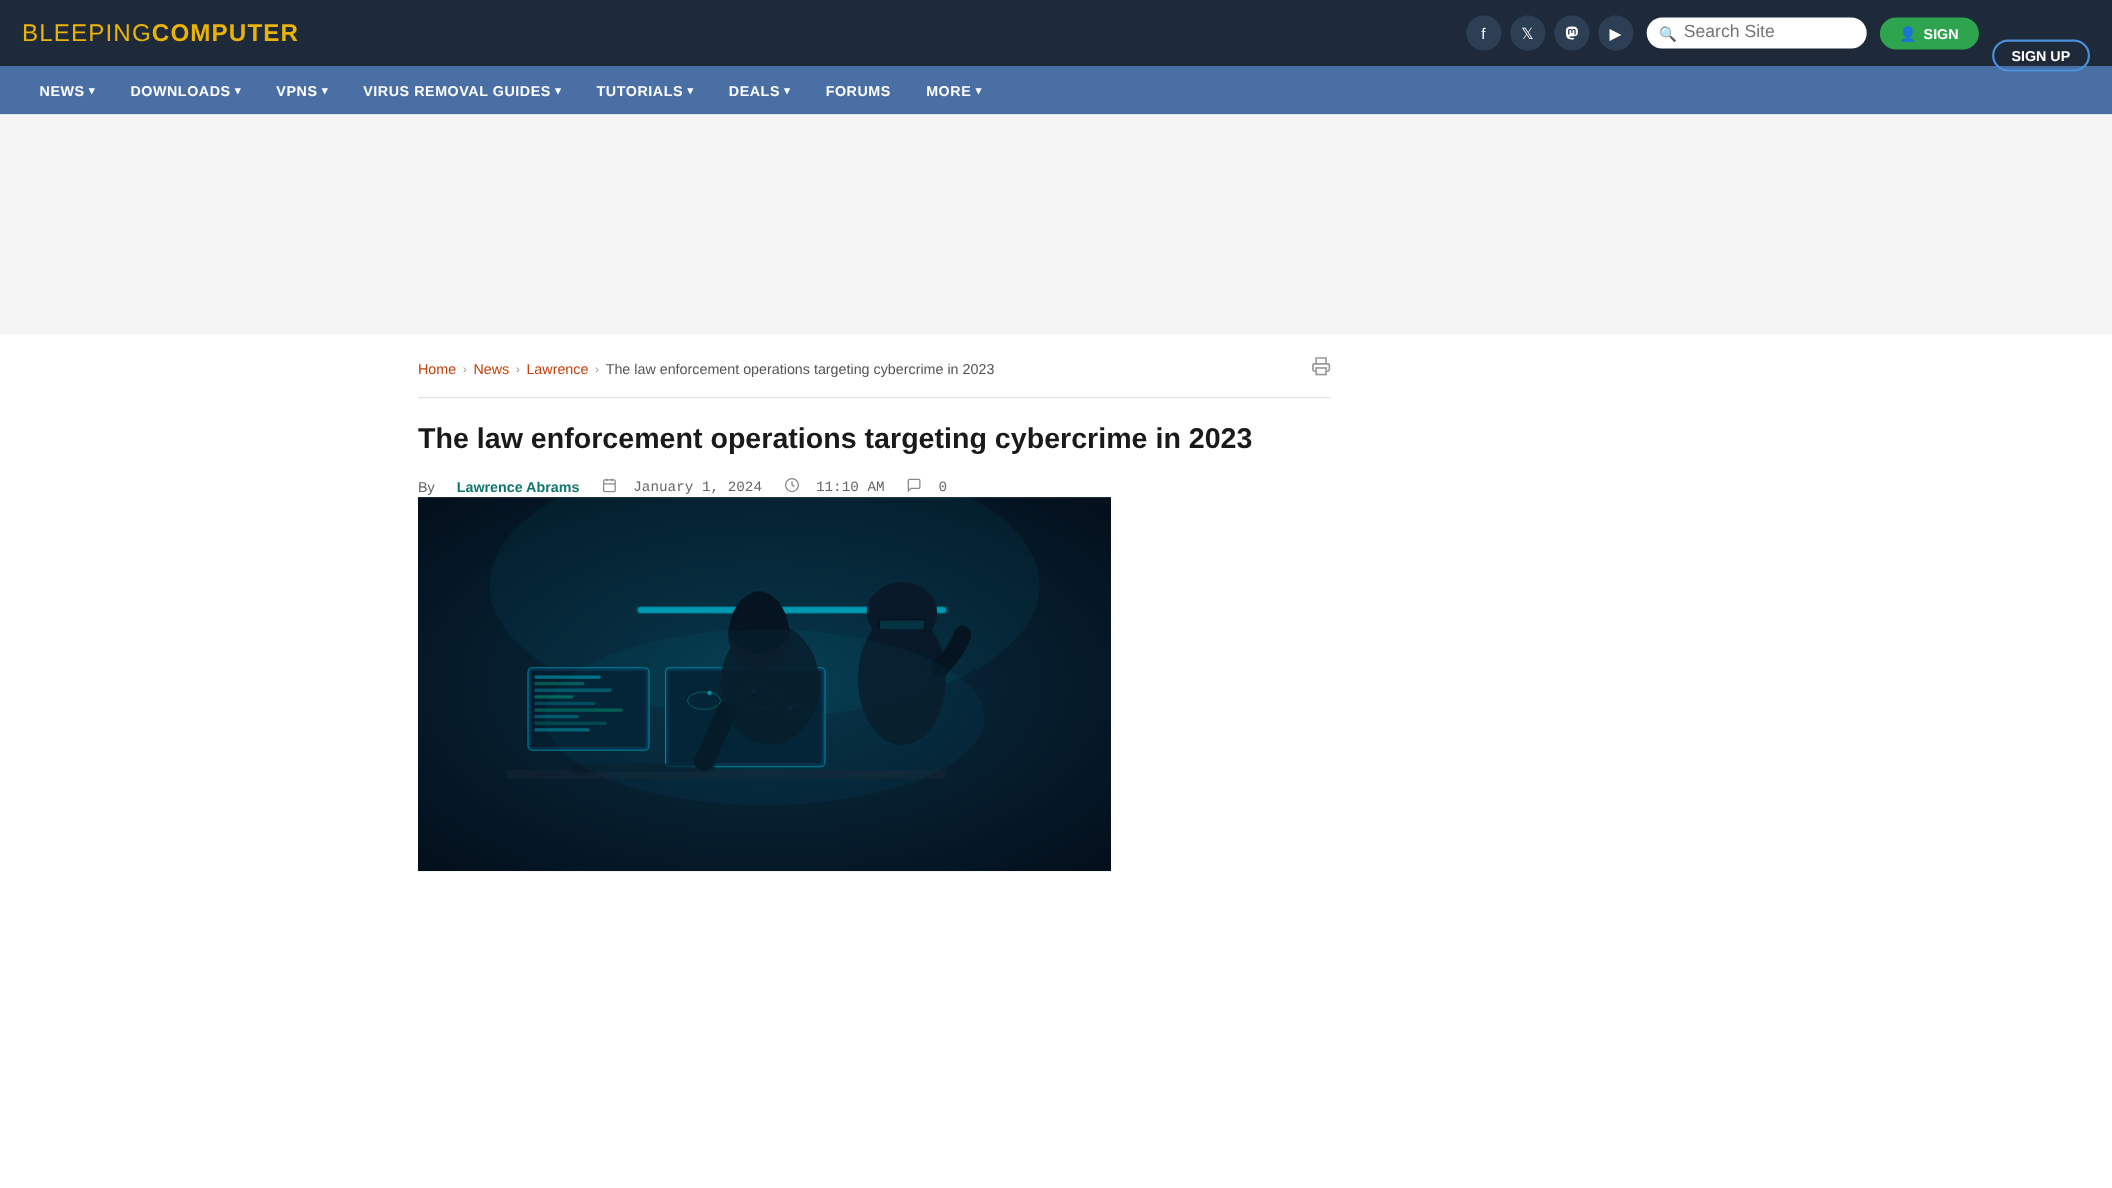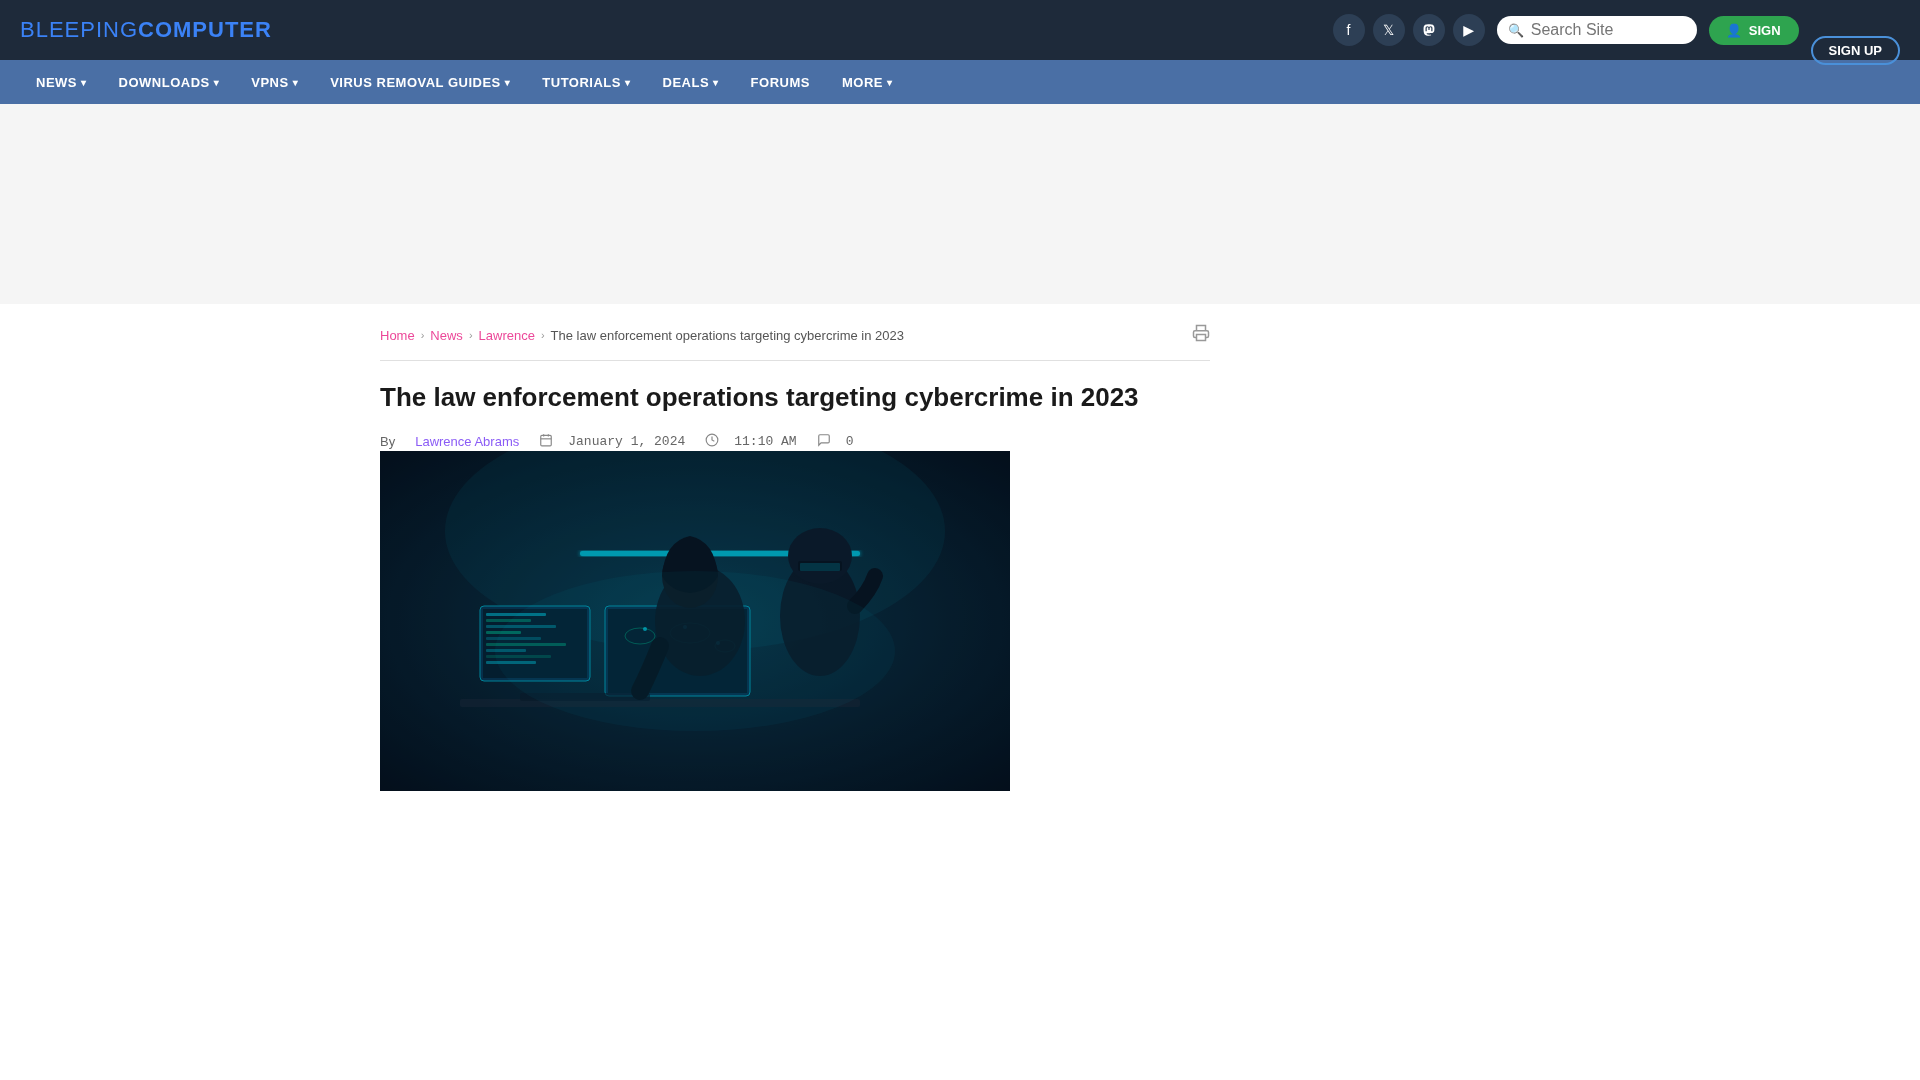--- a/index.html
+++ b/index.html
@@ -8,21 +8,21 @@
     
     .header {
       background: #1e2a3a;
       padding: 10px 20px;
       display: flex;
       align-items: center;
       justify-content: space-between;
       height: 60px;
     }
     .logo {
-      color: #3b82f6;
+      color: #eab308;
       font-size: 22px;
       font-weight: 300;
       letter-spacing: 1px;
       text-decoration: none;
     }
     .logo strong { font-weight: 700; }
     .header-right {
       display: flex;
       align-items: center;
       gap: 12px;
@@ -137,21 +137,21 @@
     .breadcrumb {
       display: flex;
       align-items: center;
       gap: 6px;
       font-size: 13px;
       padding-bottom: 14px;
       border-bottom: 1px solid #e0e0e0;
       margin-bottom: 20px;
     }
     .breadcrumb a {
-      color: #ec4899;
+      color: #c2410c;
       text-decoration: none;
     }
     .breadcrumb-separator {
       color: #999;
       font-size: 11px;
     }
     .breadcrumb-current {
       color: #555;
     }
     .breadcrumb-print {
@@ -173,23 +173,23 @@
     
     .article-meta {
       display: flex;
       align-items: center;
       gap: 20px;
       font-size: 13px;
       color: #666;
       flex-wrap: wrap;
     }
     .article-meta .author {
-      color: #8b5cf6;
+      color: #0f766e;
       text-decoration: none;
-      font-weight: 400;
+      font-weight: 700;
     }
     .meta-item {
       display: flex;
       align-items: center;
       gap: 15px;
       font-family: Liberation Mono, monospace;
     }
     .meta-icon {
       font-size: 13px;
       color: #888;

